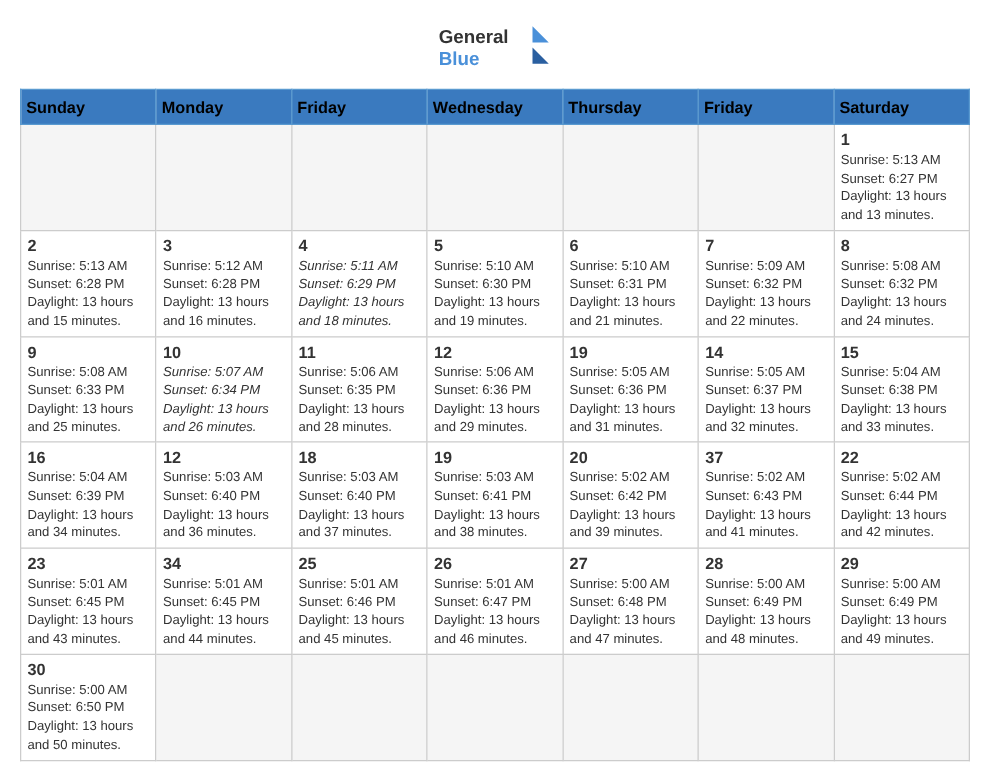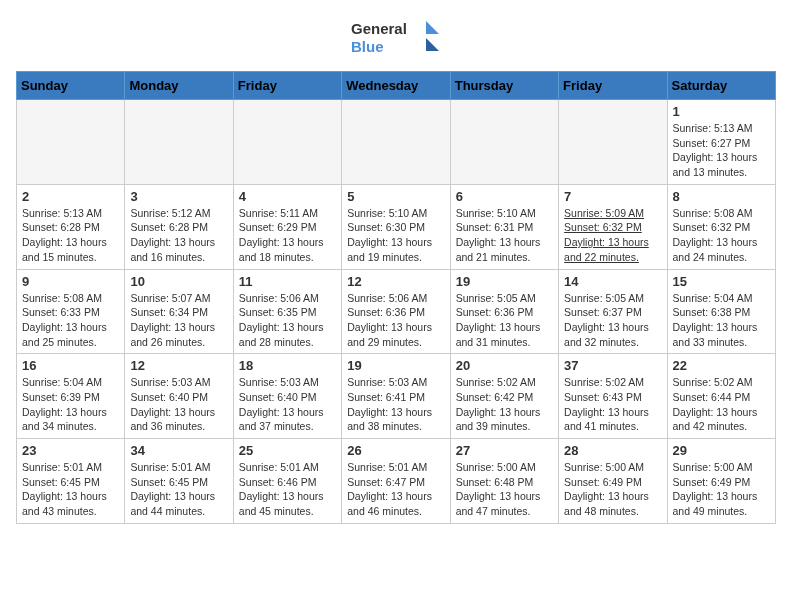--- a/index.html
+++ b/index.html
@@ -126,59 +126,59 @@
 Daylight: 13 hours and 15 minutes.</div>
         </td>
         <td>
           <span class="day-number">3</span>
           <div class="day-info" style="white-space: pre-line;">Sunrise: 5:12 AM
 Sunset: 6:28 PM
 Daylight: 13 hours and 16 minutes.</div>
         </td>
         <td>
           <span class="day-number">4</span>
-          <div class="day-info" style="white-space: pre-line;">Sunrise: 5:11 AM
+          <div class="day-info" style="white-space: pre-line; font-style: italic;">Sunrise: 5:11 AM
 Sunset: 6:29 PM
 Daylight: 13 hours and 18 minutes.</div>
         </td>
         <td>
           <span class="day-number">5</span>
           <div class="day-info" style="white-space: pre-line;">Sunrise: 5:10 AM
 Sunset: 6:30 PM
 Daylight: 13 hours and 19 minutes.</div>
         </td>
         <td>
           <span class="day-number">6</span>
           <div class="day-info" style="white-space: pre-line;">Sunrise: 5:10 AM
 Sunset: 6:31 PM
 Daylight: 13 hours and 21 minutes.</div>
         </td>
         <td>
           <span class="day-number">7</span>
-          <div class="day-info" style="white-space: pre-line; text-decoration: underline;">Sunrise: 5:09 AM
+          <div class="day-info" style="white-space: pre-line;">Sunrise: 5:09 AM
 Sunset: 6:32 PM
 Daylight: 13 hours and 22 minutes.</div>
         </td>
         <td>
           <span class="day-number">8</span>
           <div class="day-info" style="white-space: pre-line;">Sunrise: 5:08 AM
 Sunset: 6:32 PM
 Daylight: 13 hours and 24 minutes.</div>
         </td>
       </tr>
       <tr>
         <td>
           <span class="day-number">9</span>
           <div class="day-info" style="white-space: pre-line;">Sunrise: 5:08 AM
 Sunset: 6:33 PM
 Daylight: 13 hours and 25 minutes.</div>
         </td>
         <td>
           <span class="day-number">10</span>
-          <div class="day-info" style="white-space: pre-line;">Sunrise: 5:07 AM
+          <div class="day-info" style="white-space: pre-line; font-style: italic;">Sunrise: 5:07 AM
 Sunset: 6:34 PM
 Daylight: 13 hours and 26 minutes.</div>
         </td>
         <td>
           <span class="day-number">11</span>
           <div class="day-info" style="white-space: pre-line;">Sunrise: 5:06 AM
 Sunset: 6:35 PM
 Daylight: 13 hours and 28 minutes.</div>
         </td>
         <td>
@@ -287,14 +287,28 @@
 Sunset: 6:49 PM
 Daylight: 13 hours and 48 minutes.</div>
         </td>
         <td>
           <span class="day-number">29</span>
           <div class="day-info" style="white-space: pre-line;">Sunrise: 5:00 AM
 Sunset: 6:49 PM
 Daylight: 13 hours and 49 minutes.</div>
         </td>
       </tr>
+      <tr>
+        <td>
+          <span class="day-number">30</span>
+          <div class="day-info" style="white-space: pre-line;">Sunrise: 5:00 AM
+Sunset: 6:50 PM
+Daylight: 13 hours and 50 minutes.</div>
+        </td>
+        <td class="empty"></td>
+        <td class="empty"></td>
+        <td class="empty"></td>
+        <td class="empty"></td>
+        <td class="empty"></td>
+        <td class="empty"></td>
+      </tr>
     </tbody>
 </table>
 
 </body></html>

